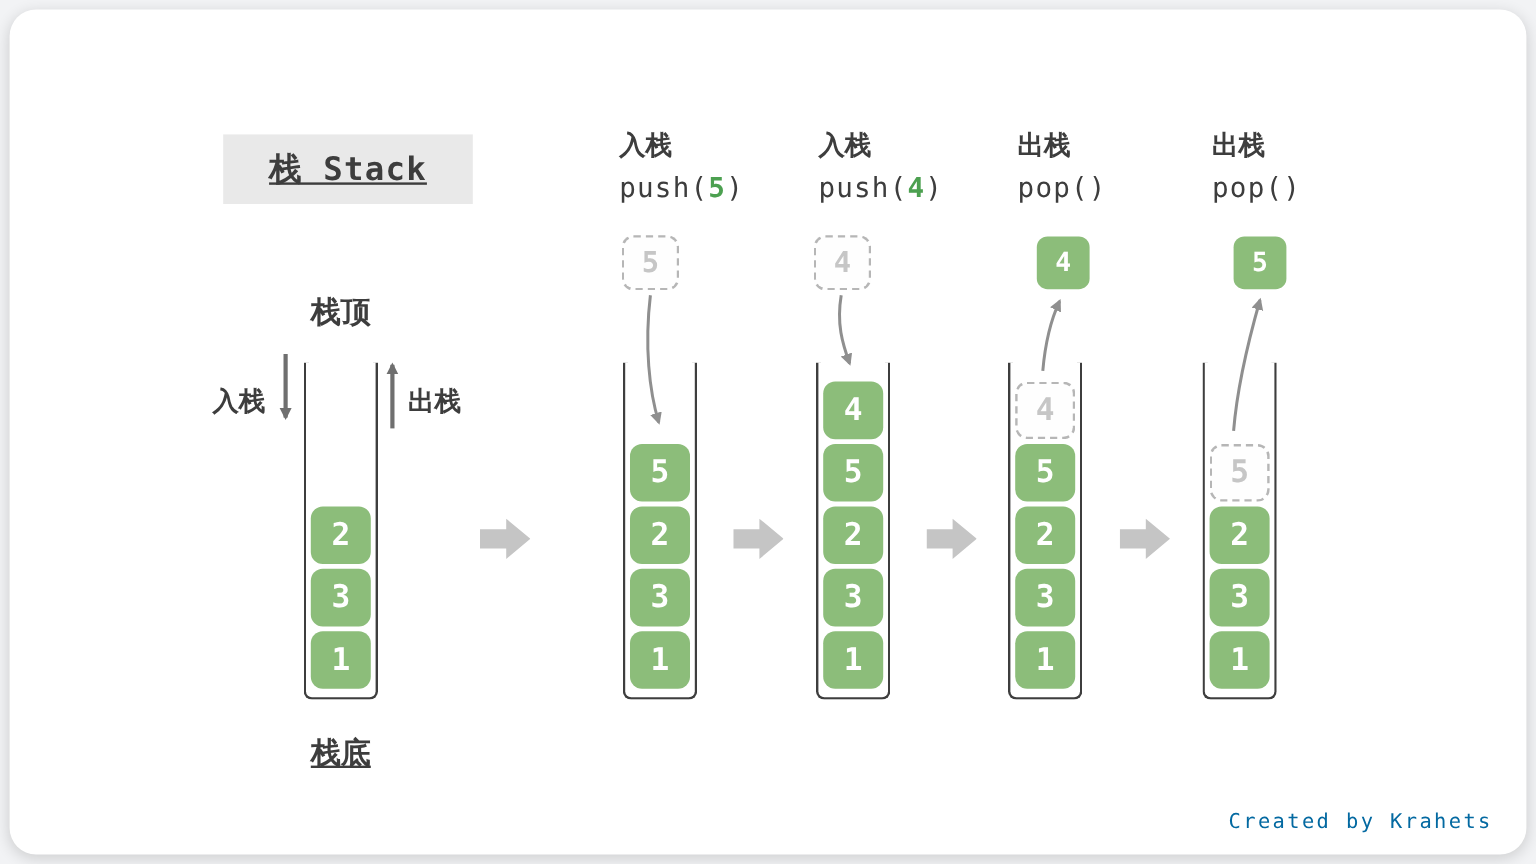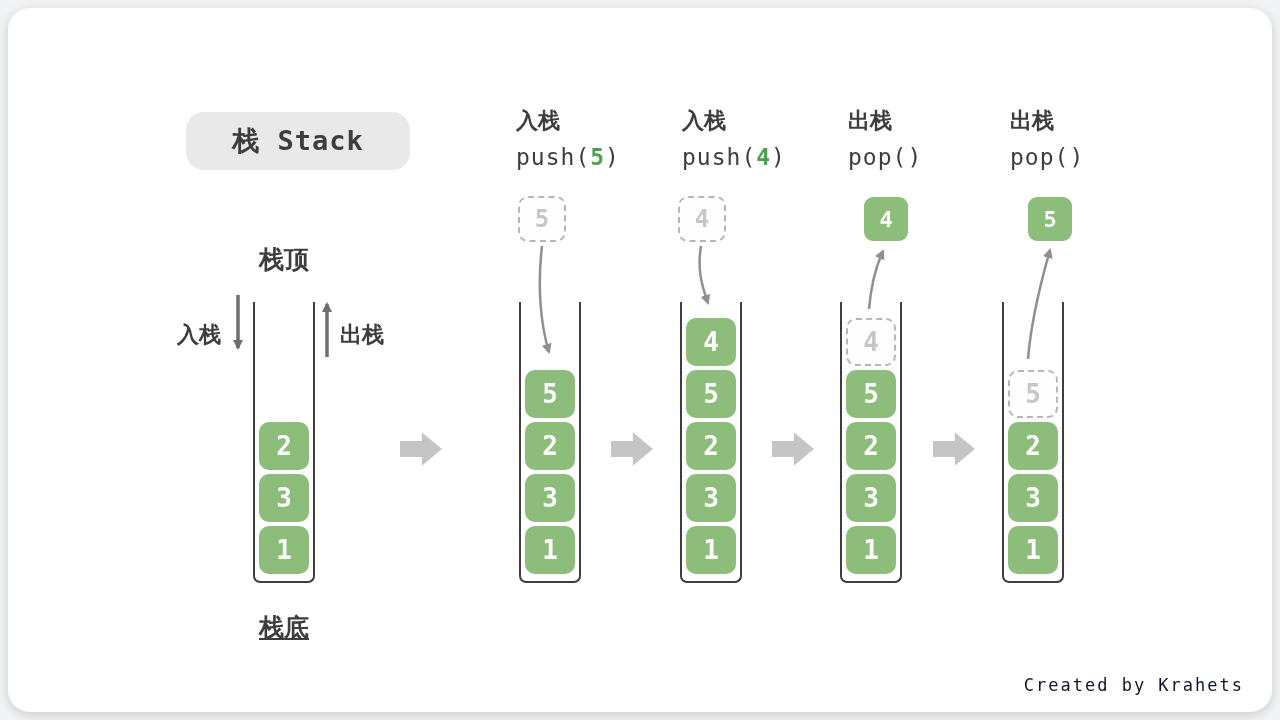--- a/index.html
+++ b/index.html
@@ -8,21 +8,21 @@
     --ink:#3d3d3d;
     --ghost-border:#b6b6b6;
     --ghost-text:#c6c6c6;
     --arrow-gray:#8f8f8f;
     --step-arrow-gray:#c5c5c5;
   }
   *{margin:0;padding:0;box-sizing:content-box;}
   html,body{width:1280px;height:720px;overflow:hidden;background:#f2f3f5;font-family:"DejaVu Sans",sans-serif;}
   .canvas{position:absolute;left:0;top:0;width:1280px;height:720px;}
   .card{position:absolute;left:8px;top:8px;width:1264px;height:704px;background:#ffffff;border-radius:22px;box-shadow:0 3px 12px rgba(0,0,0,.16);}
-  .title{position:absolute;left:186px;top:112px;width:224px;height:58px;background:#e9e9e9;border-radius:18px;display:flex;align-items:center;justify-content:center;font:700 27px "DejaVu Sans Mono","DejaVu Sans",monospace,sans-serif;color:var(--ink);letter-spacing:1px;}
+  .title{position:absolute;left:186px;top:112px;width:208px;height:58px;background:#e9e9e9;border-radius:0;display:flex;align-items:center;justify-content:center;font:700 27px "DejaVu Sans Mono","DejaVu Sans",monospace,sans-serif;color:var(--ink);letter-spacing:1px;text-decoration:underline;}
   .lbl{position:absolute;color:var(--ink);font-weight:700;}
   .lbl-top{left:234px;top:243px;width:100px;text-align:center;font-size:25px;}
   .lbl-bottom{left:234px;top:611px;width:100px;text-align:center;font-size:25px;text-decoration:underline;}
   .lbl-push{left:177px;top:320px;font-size:22px;}
   .lbl-pop{left:340px;top:320px;font-size:22px;}
   .step{position:absolute;top:106px;color:var(--ink);}
   .step .op{display:block;font:700 22px "DejaVu Sans",sans-serif;margin-bottom:8px;}
   .step .code{display:block;font:500 23px "DejaVu Sans Mono",monospace;letter-spacing:1px;}
   .step .code .gv{color:var(--code-green);font-weight:700;}
   .st2{left:516px;} .st3{left:682px;} .st4{left:848px;} .st5{left:1010px;}
@@ -32,21 +32,21 @@
   .block.ghost{background:#fefefe;border:2px dashed var(--ghost-border);color:var(--ghost-text);}
   .rA{top:16px;} .rB{top:68px;} .rC{top:120px;} .rD{top:172px;} .rE{top:224px;}
   .topbox{position:absolute;display:flex;align-items:center;justify-content:center;box-sizing:border-box;font:700 24px "DejaVu Sans Mono",monospace;border-radius:10px;}
   .topbox.ghost{width:48px;height:46px;border:2px dashed var(--ghost-border);background:#fefefe;color:var(--ghost-text);}
   .topbox.solid{width:44px;height:44px;background:var(--block-green);color:#fff;border-radius:9px;font-size:22px;}
   .tb2{left:518px;top:196px;} .tb3{left:678px;top:196px;}
   .tb4{left:864px;top:197px;} .tb5{left:1028px;top:197px;}
   .barrow{position:absolute;top:429px;width:42px;height:40px;background:var(--step-arrow-gray);clip-path:polygon(0 30%,52% 30%,52% 8%,100% 50%,52% 92%,52% 70%,0 70%);}
   .ba1{left:400px;} .ba2{left:611px;} .ba3{left:772px;} .ba4{left:933px;}
   .overlay{position:absolute;left:0;top:0;width:1280px;height:720px;pointer-events:none;}
-  .wm{position:absolute;right:36px;top:675px;font:17px "DejaVu Sans Mono",monospace;color:#0f172a;letter-spacing:2px;}
+  .wm{position:absolute;right:36px;top:675px;font:17px "DejaVu Sans Mono",monospace;color:#0369a1;letter-spacing:2px;}
 </style>
 </head>
 <body>
 
 <div class="canvas">
   <div class="card"></div>
 
   <div class="title">
     <span>栈 Stack</span>
   </div>

